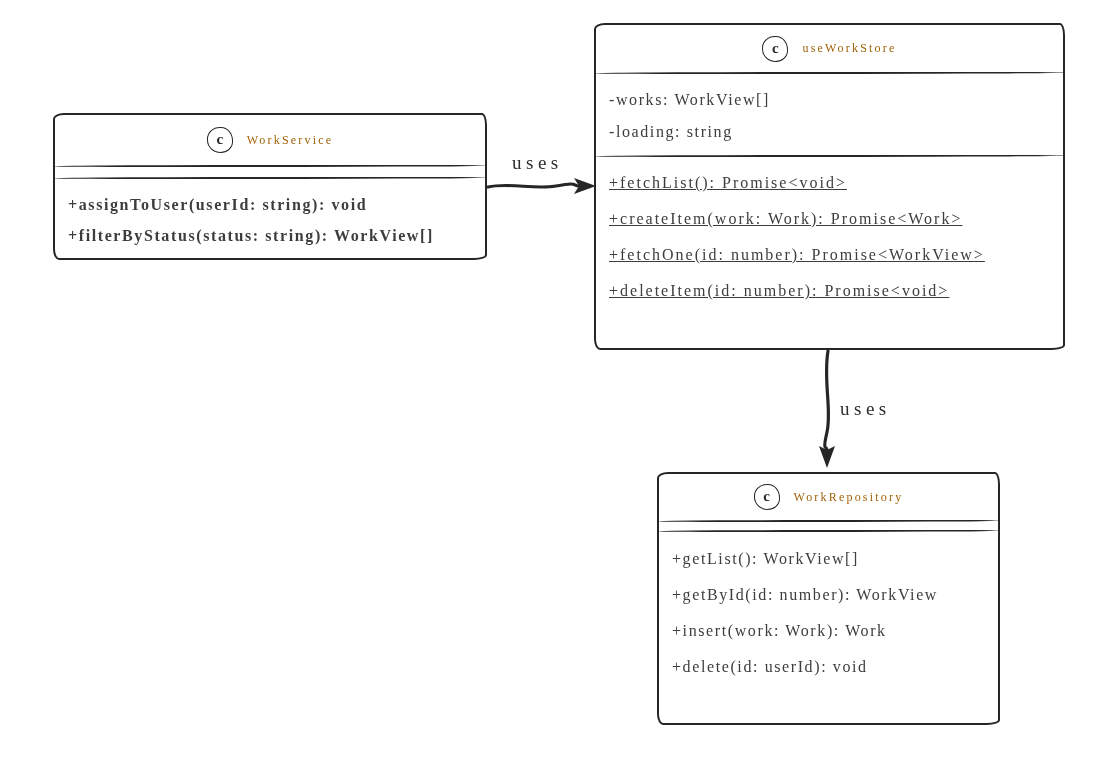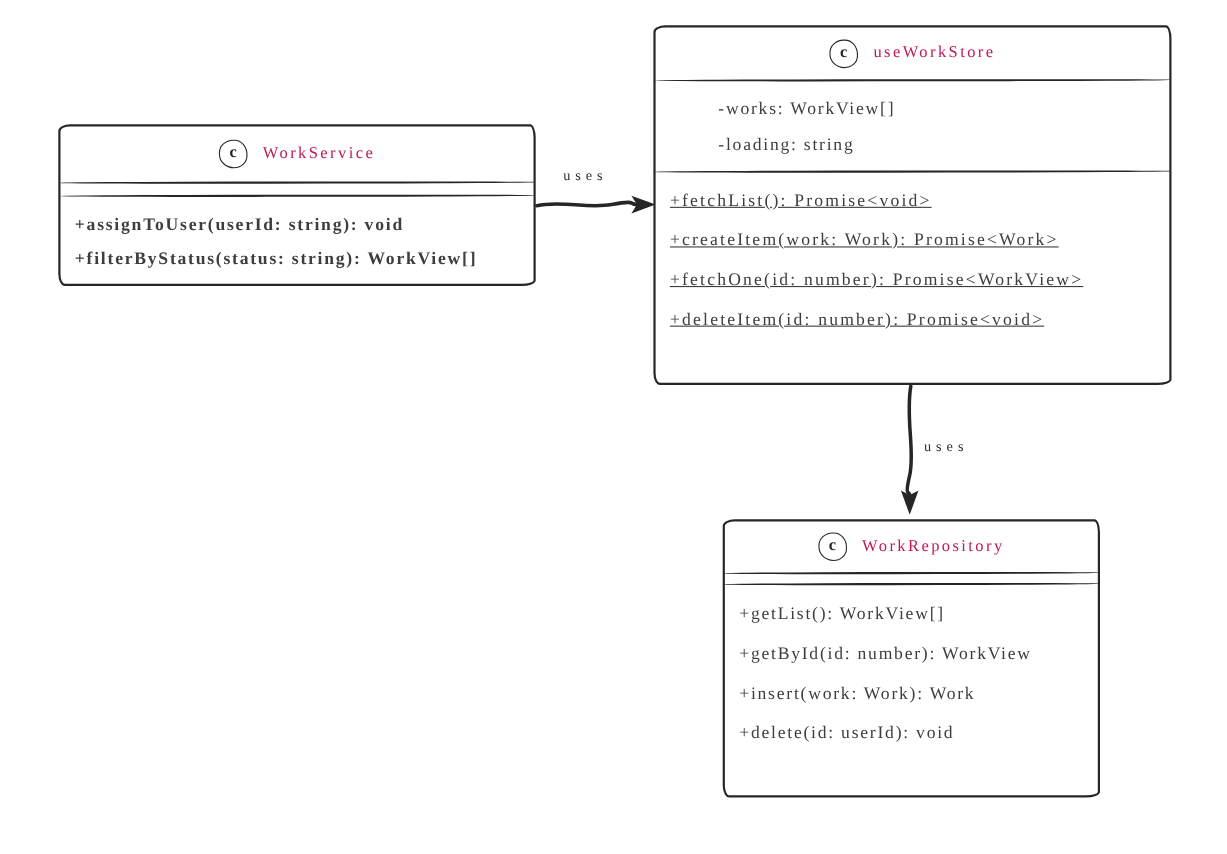--- a/index.html
+++ b/index.html
@@ -33,23 +33,23 @@
     display: flex;
     align-items: center;
     justify-content: center;
     font-weight: 700;
     font-size: 15px;
     color: #262626;
     box-sizing: border-box;
     padding-bottom: 1px;
   }
   .uml-name {
-    font-size: 15px;
+    font-size: 12px;
     letter-spacing: 2.2px;
-    color: #be185d;
+    color: #a16207;
   }
   .divider {
     height: 2px;
     background: #262626;
     border-radius: 60% 20% 70% 30%;
     margin: 0 -1px;
   }
   .uml-row {
     display: flex;
     align-items: center;
@@ -62,38 +62,38 @@
   
   #box-workservice { left: 53px; top: 113px; width: 434px; height: 147px; }
   #box-workservice .uml-header { height: 50px; }
   #box-workservice .uml-attrs { height: 10px; }
   #box-workservice .uml-row { height: 31px; }
   #box-workservice .uml-methods { padding-top: 10px; font-weight: bold; }
   
   #box-useworkstore { left: 594px; top: 23px; width: 471px; height: 327px; }
   #box-useworkstore .uml-header { height: 47px; }
   #box-useworkstore .uml-attrs { padding-top: 10px; height: 71px; }
-  #box-useworkstore .uml-attrs .uml-row { height: 32px; margin-left: 44px; }
+  #box-useworkstore .uml-attrs .uml-row { height: 32px; }
   #box-useworkstore .uml-methods { padding-top: 8px; }
   #box-useworkstore .uml-methods .uml-row { height: 36px; letter-spacing: 2px; text-decoration: underline; }
   
   #box-workrepository { left: 657px; top: 472px; width: 343px; height: 253px; }
   #box-workrepository .uml-header { height: 46px; }
   #box-workrepository .uml-attrs { height: 8px; }
   #box-workrepository .uml-methods { padding-top: 9px; }
   #box-workrepository .uml-row { height: 36px; }
 
   #arrow-layer {
     position: absolute;
     left: 0; top: 0;
     pointer-events: none;
   }
   .edge-label {
     position: absolute;
-    font-size: 13px;
+    font-size: 19px;
     letter-spacing: 4.5px;
     color: #2e2e2e;
     white-space: nowrap;
   }
   #label-uses-1 { left: 512px; top: 152px; }
   #label-uses-2 { left: 840px; top: 398px; }
 </style>
 </head>
 <body>
 

